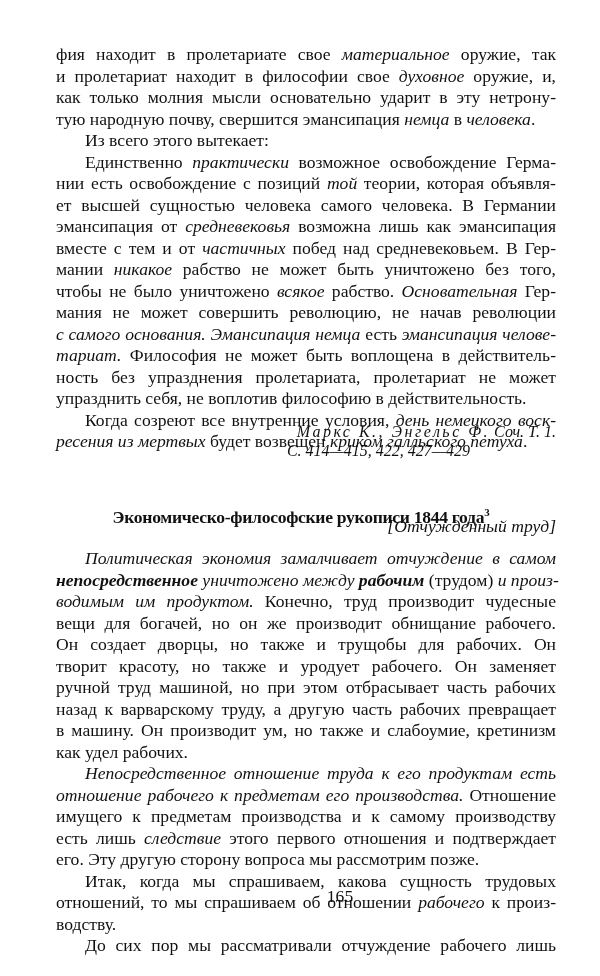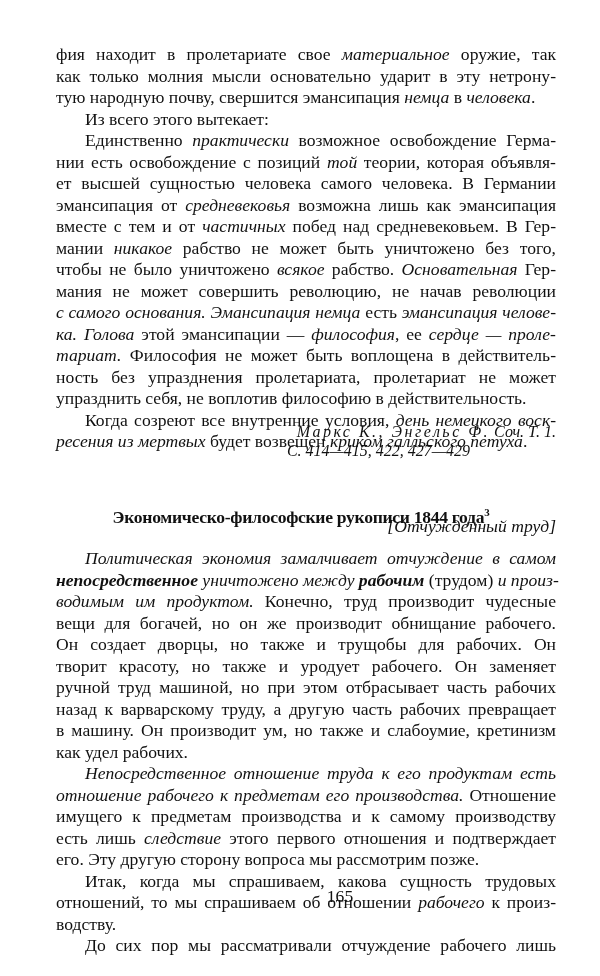--- a/index.html
+++ b/index.html
@@ -26,35 +26,35 @@
     .heading sup { font-size: 11px; }
     .subheading { position: absolute; left: 0; width: 510px; text-align: right; font-style: italic; font-size: 17.6px; }
     .pagenum { position: absolute; left: 0; top: 886px; width: 600px; text-align: center; font-size: 17.6px; margin-left: 40px; }
   </style>
 </head>
 <body>
 
 <div class="page">
   <div>
       <span class="line">фия находит в пролетариате свое <i>материальное</i> оружие, так</span>
+      <span class="line">и пролетариат находит в философии свое <i>духовное</i> оружие, и,</span>
       <span class="line">как только молния мысли основательно ударит в эту нетрону-</span>
       <span class="line last">тую народную почву, свершится эмансипация <i>немца</i> в <i>человека</i>.</span>
     </div>
   <div class="line indent-last">Из всего этого вытекает:</div>
   <div>
       <span class="line indent">Единственно <i>практически</i> возможное освобождение Герма-</span>
       <span class="line">нии есть освобождение с позиций <i>той</i> теории, которая объявля-</span>
       <span class="line">ет высшей сущностью человека самого человека. В Германии</span>
       <span class="line">эмансипация от <i>средневековья</i> возможна лишь как эмансипация</span>
       <span class="line">вместе с тем и от <i>частичных</i> побед над средневековьем. В Гер-</span>
       <span class="line">мании <i>никакое</i> рабство не может быть уничтожено без того,</span>
       <span class="line">чтобы не было уничтожено <i>всякое</i> рабство. <i>Основательная</i> Гер-</span>
       <span class="line">мания не может совершить революцию, не начав революции</span>
       <span class="line"><i>с самого основания. Эмансипация немца</i> есть <i>эмансипация челове-</i></span>
-      <span class="line"><i>ка. Голова</i> этой эмансипации — <i>философия</i>, ее <i>сердце — проле-</i></span>
       <span class="line"><i>тариат.</i> Философия не может быть воплощена в действитель-</span>
       <span class="line">ность без упразднения пролетариата, пролетариат не может</span>
       <span class="line last">упразднить себя, не воплотив философию в действительность.</span>
     </div>
   <div>
       <span class="line indent">Когда созреют все внутренние условия, <i>день немецкого воск-</i></span>
       <span class="line last"><i>ресения из мертвых</i> будет возвещен <i>криком галльского петуха</i>.</span>
     </div>
 </div>
 

